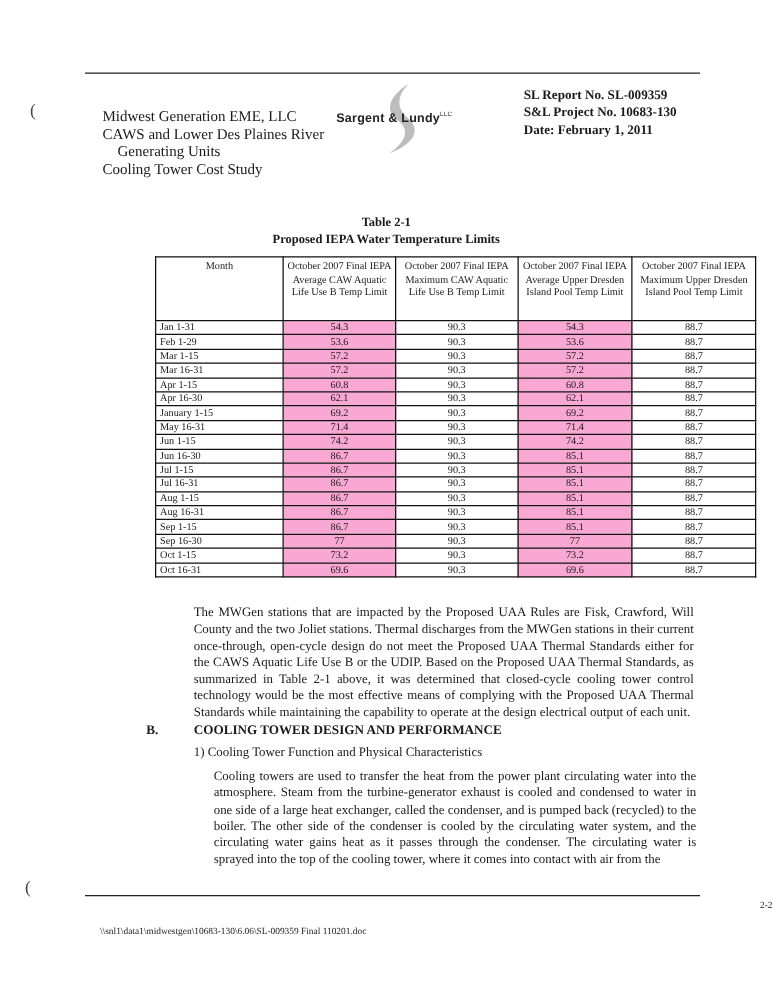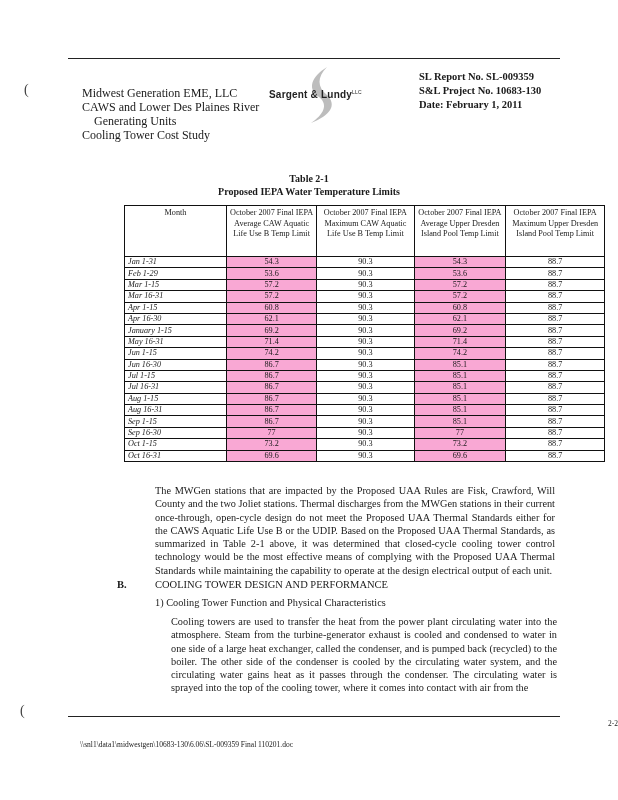--- a/index.html
+++ b/index.html
@@ -10,26 +10,26 @@
   .hdr-right { position:absolute; left:419px; top:70px; font-size:10.5px; line-height:14px;font-weight:bold; }
   .logo { position:absolute; left:265px; top:65px; width:120px; height:60px; }
   .logo-text { position:absolute; left:4px; top:24px; font-family:"Liberation Sans", sans-serif; font-weight:bold; font-size:10px; color:#222; letter-spacing:0.2px; white-space:nowrap; }
   .logo-text sup { font-size:5px; font-weight:normal; }
   .margin-mark { position:absolute; color:#444; font-size:14px; }
   .tbl-caption { position:absolute; left:0; width:618px; text-align:center; font-weight:bold; font-size:10px; line-height:13px; top:172px; }
   table.limits { position:absolute; left:76px; top:205px; width:481px; border-collapse:collapse; font-size:8.2px;margin-left:48px; }
   table.limits th, table.limits td { border:1px solid #111; padding:0 3px; height:10.4px; line-height:10px; }
   table.limits th { font-weight:normal; vertical-align:top; text-align:center; height:48px; line-height:10.5px; padding-top:2px; }
   table.limits td { text-align:center; }
-  table.limits td.month { text-align:left;font-style:italic; }
+  table.limits td.month { text-align:left; }
   table.limits td.shade { background:#f9a8d4; }
   table.limits th.col-month { width:95px; }
   .para { position:absolute; left:155px; width:400px; font-size:10.3px; line-height:13.3px; text-align:justify; }
   .sec-letter { position:absolute; left:117px; top:579px; font-size:10.5px; font-weight:bold; }
-  .sec-title { position:absolute; left:155px; top:579px; font-size:10.5px; font-weight:normal; }
+  .sec-title { position:absolute; left:155px; top:579px; font-size:10.5px; font-weight:bold; }
   .sub-title { position:absolute; left:155px; top:597px; font-size:10.3px; }
   .page-num { position:absolute; left:0; width:618px; top:719px; text-align:right; font-size:7.5px; }
   .file-path { position:absolute; left:80px; top:740px; font-size:7.5px;text-align:right; }
 </style>
 </head>
 <body>
 
 <div class="rule" style="top:58px;"></div>
 
 <span class="margin-mark" style="left:24px;top:82px;">(</span>

